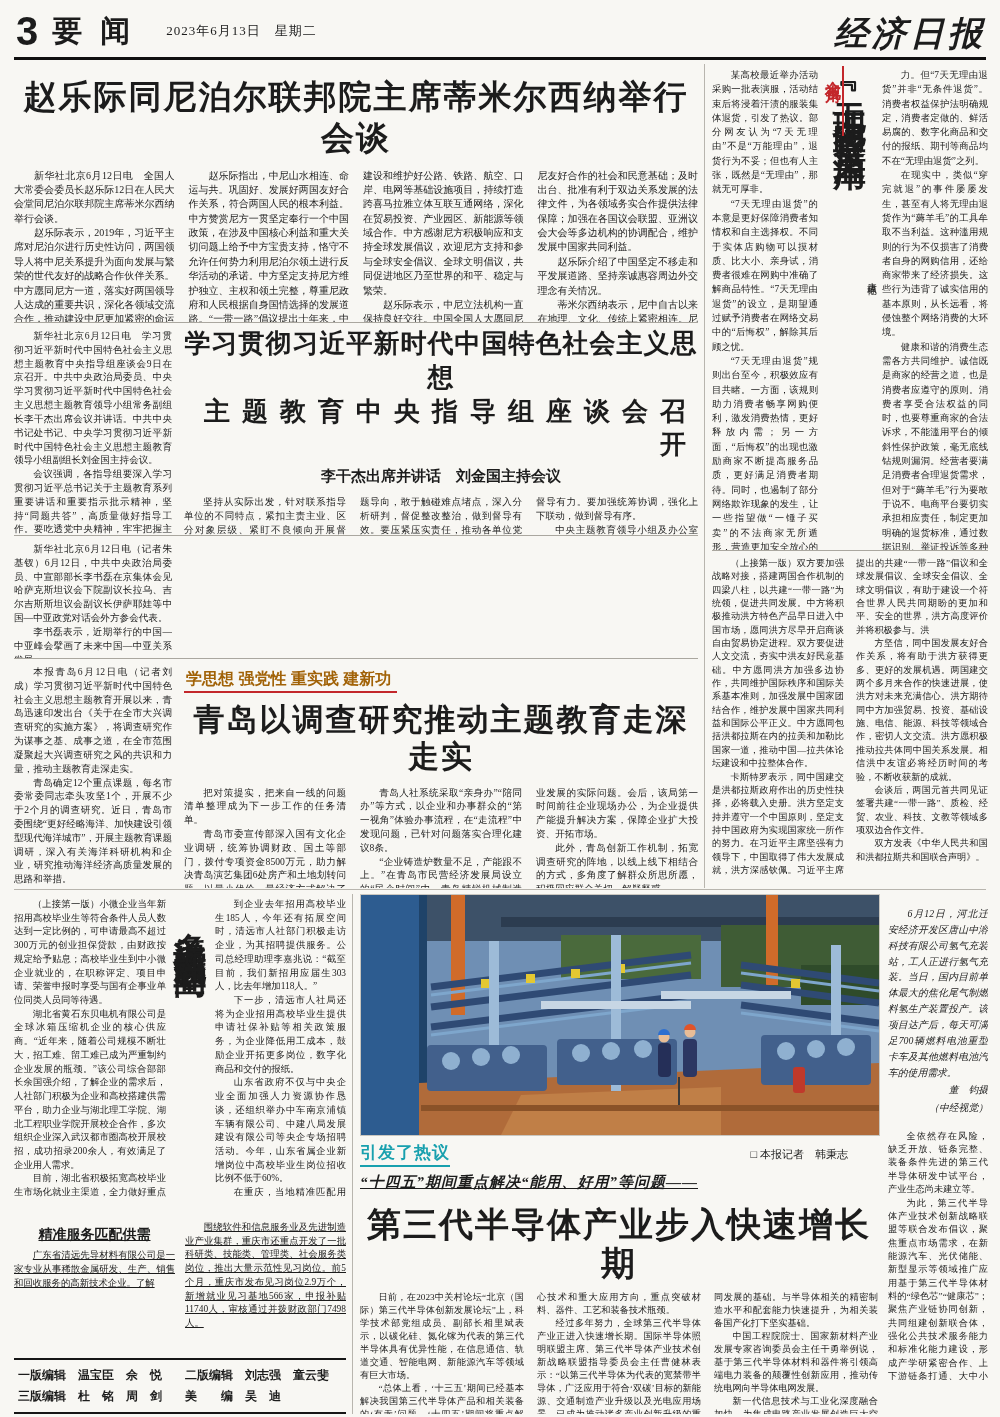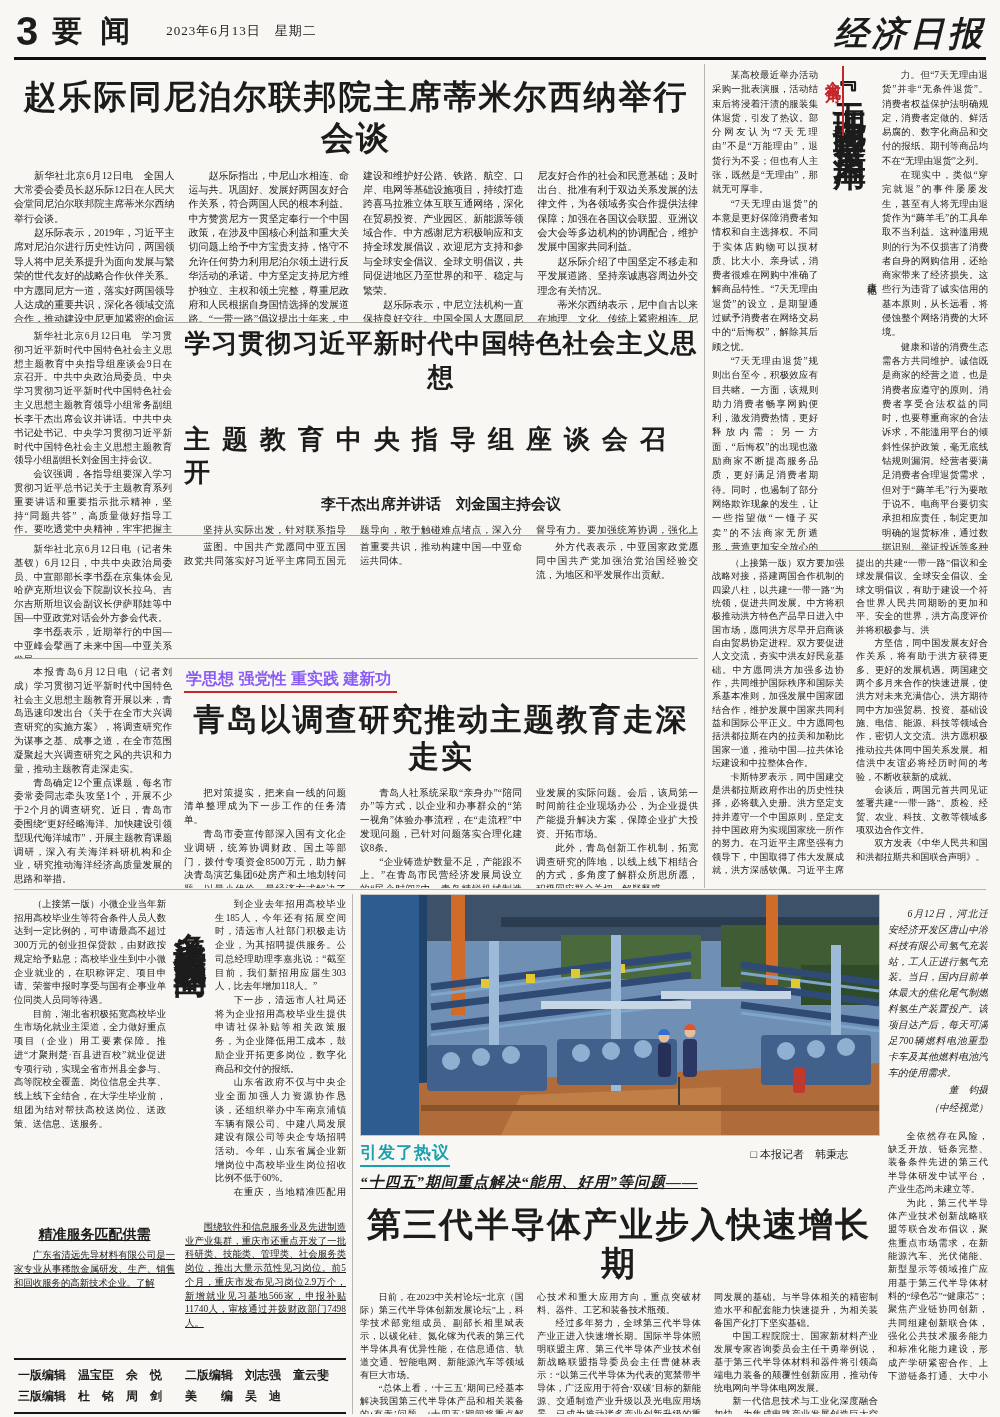--- a/index.html
+++ b/index.html
@@ -25,29 +25,29 @@
   
   .art1{height:258px;border-bottom:1px solid #aaa79f;overflow:hidden;}
   .art1 .hl{font:900 33px/1.25 "Liberation Sans",sans-serif;text-align:center;letter-spacing:2px;padding:12px 4px 10px;}
   .cols4{column-count:4;column-gap:14px;font-size:10px;line-height:1.44;height:178px;overflow:hidden;}
   
   .art-split{display:flex;gap:12px;border-bottom:1px solid #aaa79f;overflow:hidden;}
   .lcol{width:158px;flex:none;font-size:9.6px;line-height:1.44;overflow:hidden;padding-top:6px;}
   .rpart{flex:1;min-width:0;padding-top:4px;}
   .art2{height:212px;}
   .a2hl1{font:900 26px/1.3 "Liberation Sans",sans-serif;text-align:center;letter-spacing:1px;}
-  .a2hl2{font:900 26px/1.3 "Liberation Sans",sans-serif;text-align:left;letter-spacing:12px;margin-top:28px;}
+  .a2hl2{font:900 26px/1.3 "Liberation Sans",sans-serif;text-align:right;letter-spacing:12px;}
   .a2sub{font:700 15px/1.4 "Liberation Serif",serif;text-align:center;margin:4px 0 8px;}
   .cols3{column-count:3;column-gap:14px;font-size:9.6px;line-height:1.44;overflow:hidden;}
   .art2 .cols3{height:78px;}
-  .art3{height:122px;}
+  .art3{height:122px;flex-direction:column;}
   .a3hl{font:900 28px/1.25 "Liberation Sans",sans-serif;text-align:center;letter-spacing:1px;margin:14px 0 10px;}
   .art3 .cols3{height:50px;}
   .art4{height:229px;border-bottom:none;}
-  .kicker{display:inline-block;color:#8b5cf6;font:700 16px/1.2 "Liberation Sans",sans-serif;
+  .kicker{display:inline-block;color:#a16207;font:700 16px/1.2 "Liberation Sans",sans-serif;
           border-bottom:2px solid #c3272b;padding:2px 6px 3px 2px;margin:4px 0 2px;}
   .a4hl{font:900 31px/1.2 "Liberation Serif",serif;text-align:center;letter-spacing:2px;margin:6px 0 10px;}
   .art4 .cols3{height:136px;}
   
   .opinion{height:486px;border-bottom:1px solid #aaa79f;display:flex;gap:8px;overflow:hidden;}
   .op-col{width:106px;flex:none;font-size:9.4px;line-height:1.52;overflow:hidden;padding-top:4px;}
   .op-mid{flex:1;display:flex;justify-content:center;position:relative;}
   .op-label{writing-mode:vertical-rl;text-orientation:upright;color:#c3272b;font:900 16px/1 "Liberation Sans",sans-serif;
             letter-spacing:3px;border-right:2px solid #c3272b;padding:2px 1px;height:66px;position:absolute;left:-2px;top:2px;}
   .op-hl{writing-mode:vertical-rl;text-orientation:upright;font:900 33px/1 "Liberation Sans",sans-serif;
@@ -189,20 +189,21 @@
         <p>双方发表《中华人民共和国和洪都拉斯共和国联合声明》。</p>
       </div>
   </div>
 
   <div class="h-div-mid"></div>
 
   <div class="bottom-left">
     <div class="jobs-top">
       <div class="jb-col1">
           <p>（上接第一版）小微企业当年新招用高校毕业生等符合条件人员人数达到一定比例的，可申请最高不超过300万元的创业担保贷款，由财政按规定给予贴息；高校毕业生到中小微企业就业的，在职称评定、项目申请、荣誉申报时享受与国有企事业单位同类人员同等待遇。</p>
+          <p>湖北省黄石东贝电机有限公司是全球冰箱压缩机企业的核心供应商。“近年来，随着公司规模不断壮大，招工难、留工难已成为严重制约企业发展的瓶颈。”该公司综合部部长余国强介绍，了解企业的需求后，人社部门积极为企业和高校搭建供需平台，助力企业与湖北理工学院、湖北工程职业学院开展校企合作，多次组织企业深入武汉都市圈高校开展校招，成功招录200余人，有效满足了企业用人需求。</p>
           <p>目前，湖北省积极拓宽高校毕业生市场化就业主渠道，全力做好重点项目（企业）用工要素保障。推进“才聚荆楚·百县进百校”就业促进专项行动，实现全省市州县全参与、高等院校全覆盖、岗位信息全共享、线上线下全结合，在大学生毕业前，组团为结对帮扶高校送岗位、送政策、送信息、送服务。</p>
         </div>
       <div class="jb-head">多渠道拓宽就业空间</div>
       <div class="jb-col2">
           <p>到企业去年招用高校毕业生185人，今年还有拓展空间时，清远市人社部门积极走访企业，为其招聘提供服务。公司总经理助理李嘉兆说：“截至目前，我们新招用应届生303人，比去年增加118人。”</p>
           <p>下一步，清远市人社局还将为企业招用高校毕业生提供申请社保补贴等相关政策服务，为企业降低用工成本，鼓励企业开拓更多岗位，数字化商品和交付的报纸。</p>
           <p>山东省政府不仅与中央企业全面加强人力资源协作恳谈，还组织举办中车南京浦镇车辆有限公司、中建八局发展建设有限公司等央企专场招聘活动。今年，山东省属企业新增岗位中高校毕业生岗位招收比例不低于60%。</p>
           <p>在重庆，当地精准匹配用工需求和求职目标，全力抓好岗位开发供给，已举办多场次小型化、有特色的招聘活动。今年以来，重庆市开展各类就业创业活动739场，服务18.2万人次。目前，不仅公务员、事业单位补员规模只增不减，达到16650人，央企、国企接收高校毕业生人数也超过去年，达到1.1万人。</p>
         </div>
     </div>

